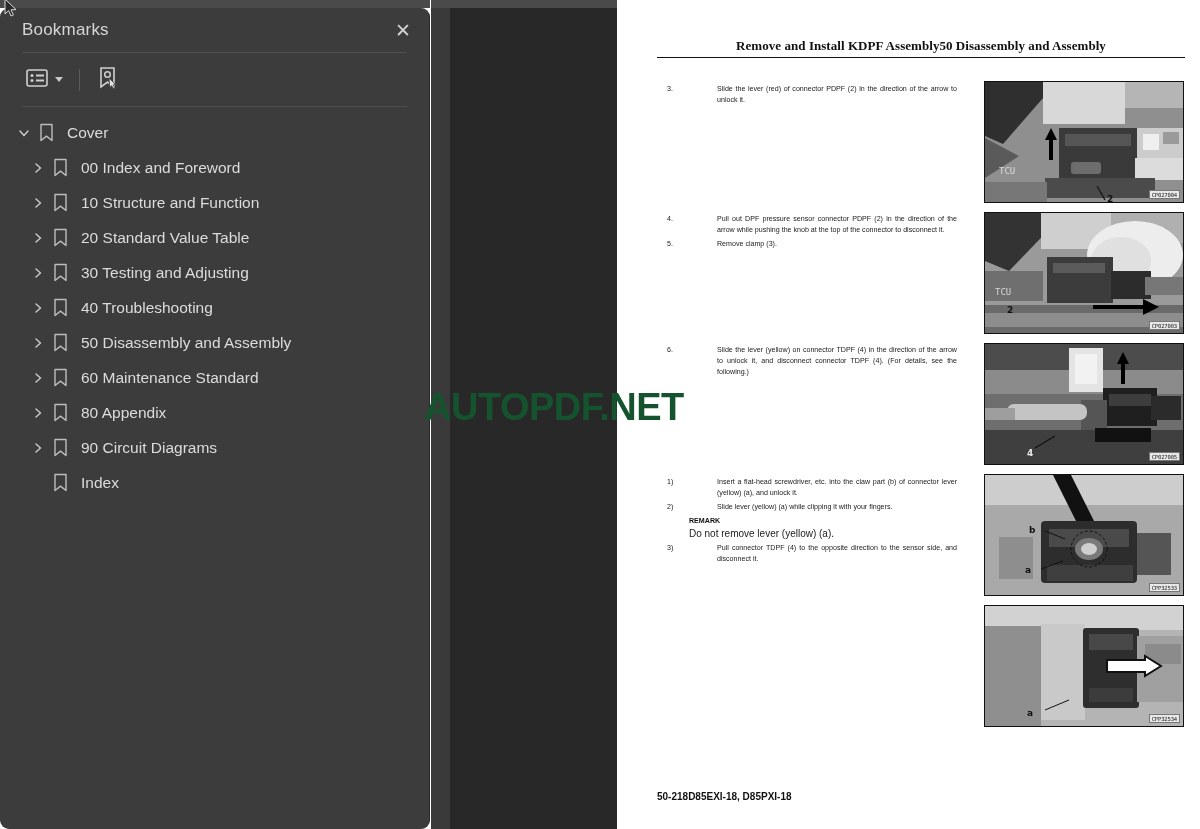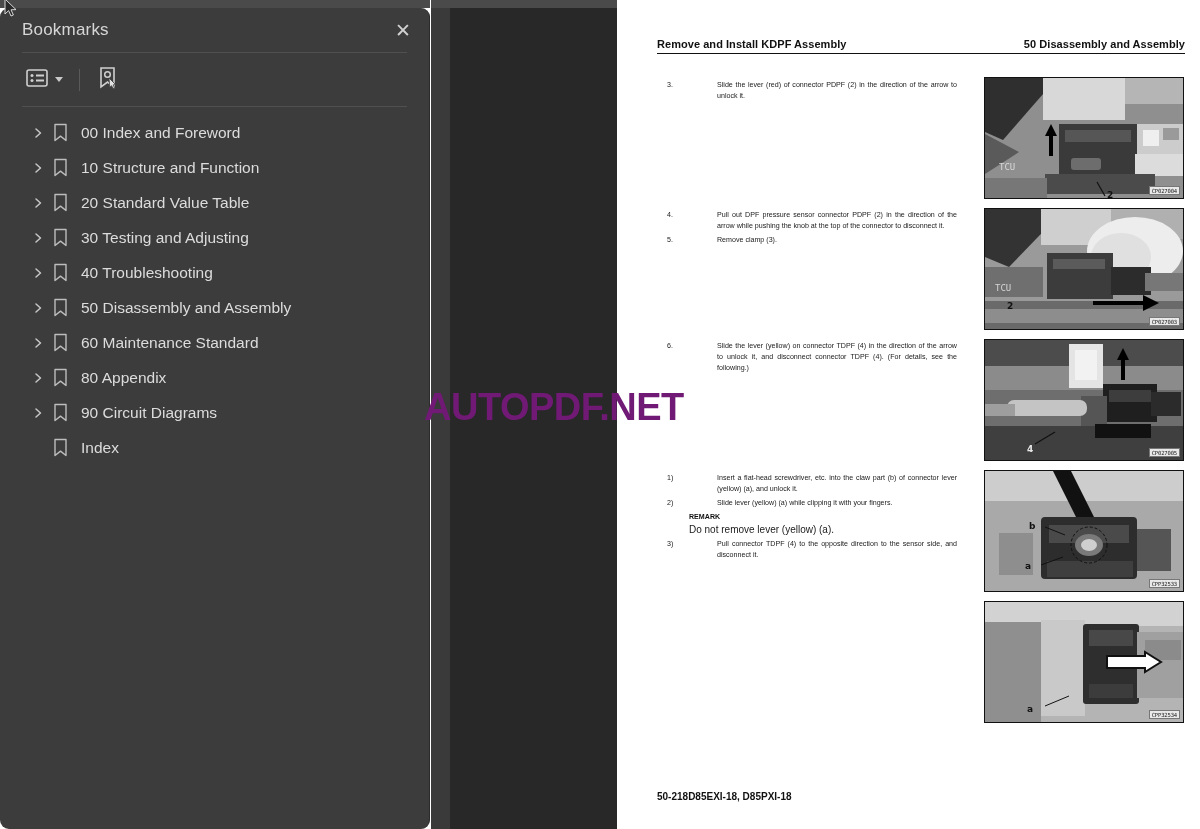--- a/index.html
+++ b/index.html
@@ -150,28 +150,29 @@
     background: #ffffff;
   }
   .page-inner {
     position: absolute;
     left: 40px; top: 38px;
     width: 528px;
     height: 760px;
   }
   .pg-header {
     display: flex;
-    justify-content: space-between;
+    justify-content: center;
     align-items: baseline;
-    font-size: 11px;
+    font-size: 13px;
     font-weight: bold;
     color: #111;
     padding-bottom: 3px;
     border-bottom: 1.6px solid #111;
     letter-spacing: .05px;
+    font-family: Liberation Serif, serif;
   }
   .content {
     position: relative;
     margin-top: 14px;
   }
   .block {
     position: absolute;
     width: 290px;
     left: 10px;
   }
@@ -473,20 +474,33 @@
             <path d="M13 12 l6.5 6.5 l-2.4 0.4 l1.4 2.8 l-1.5 0.8 l-1.4 -2.8 l-1.8 1.6 z" fill="#e3e3e3" stroke="#3c3c3c" stroke-width="0.8"></path>
           </svg>
         </span>
       </div>
     </div>
 
     <div class="sb-divider"></div>
 
     <div class="tree">
 
+    <div class="tree-row">
+          <span class="twisty">
+            <svg width="12" height="12" viewBox="0 0 12 12">
+              <path d="M2 4 L6 8.5 L10 4" fill="none" stroke="#c8c8c8" stroke-width="1.5" stroke-linecap="round" stroke-linejoin="round"></path>
+            </svg>
+          </span>
+          <span class="bm-ico">
+            <svg width="15" height="19" viewBox="0 0 15 19">
+              <path d="M2 1.5 h11 v16 l-5.5 -4.4 l-5.5 4.4 z" fill="none" stroke="#bdbdbd" stroke-width="1.4" stroke-linejoin="round"></path>
+            </svg>
+          </span>
+          <span class="tree-label">Cover</span>
+        </div>
         <div class="tree-row lvl1">
           <span class="twisty">
             <svg width="12" height="12" viewBox="0 0 12 12">
               <path d="M4 2 L8.5 6 L4 10" fill="none" stroke="#c8c8c8" stroke-width="1.5" stroke-linecap="round" stroke-linejoin="round"></path>
             </svg>
           </span>
           <span class="bm-ico">
             <svg width="15" height="19" viewBox="0 0 15 19">
               <path d="M2 1.5 h11 v16 l-5.5 -4.4 l-5.5 4.4 z" fill="none" stroke="#bdbdbd" stroke-width="1.4" stroke-linejoin="round"></path>
             </svg>
@@ -610,17 +624,17 @@
           </span>
           <span class="tree-label">Index</span>
         </div>
       </div>
   </div>
 
   <svg class="cursor-arrow" viewBox="0 0 14 20">
     <path d="M1 1 L1 16 L4.6 12.6 L7 18 L9.4 17 L7 11.8 L12 11.6 Z" fill="#2b2b2b" stroke="#d9d9d9" stroke-width="1"></path>
   </svg>
 
-  <div class="watermark" style="color: #701a75;">
+  <div class="watermark" style="color: #14532d;">
     <span>AUTOPDF.NET</span>
   </div>
 
 </div>
 
 </body></html>

